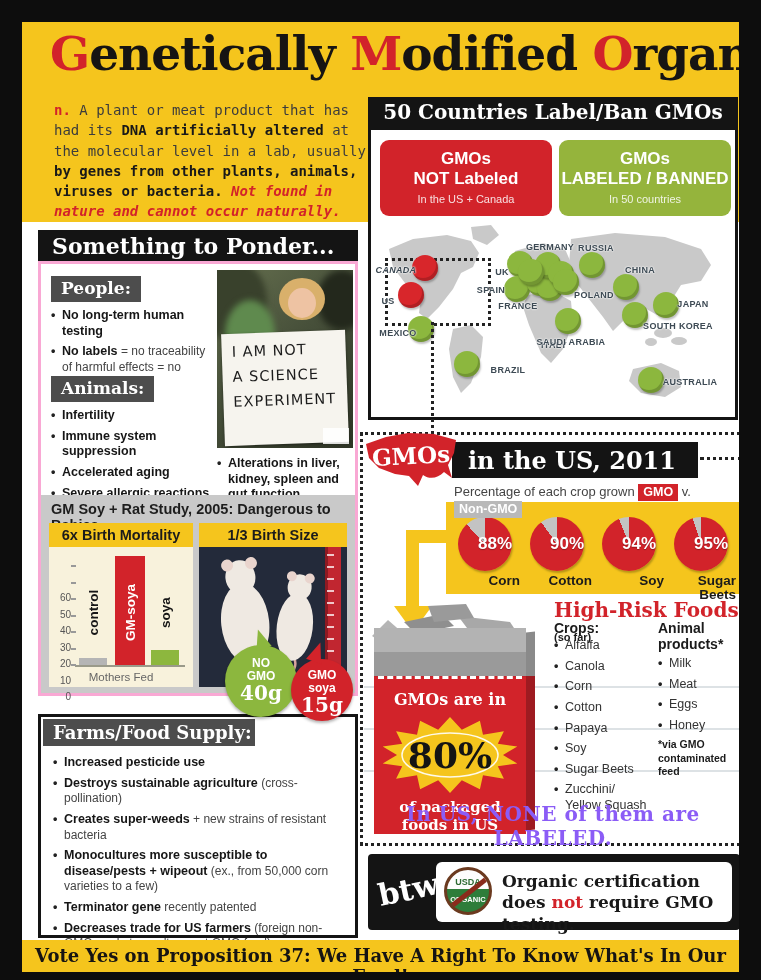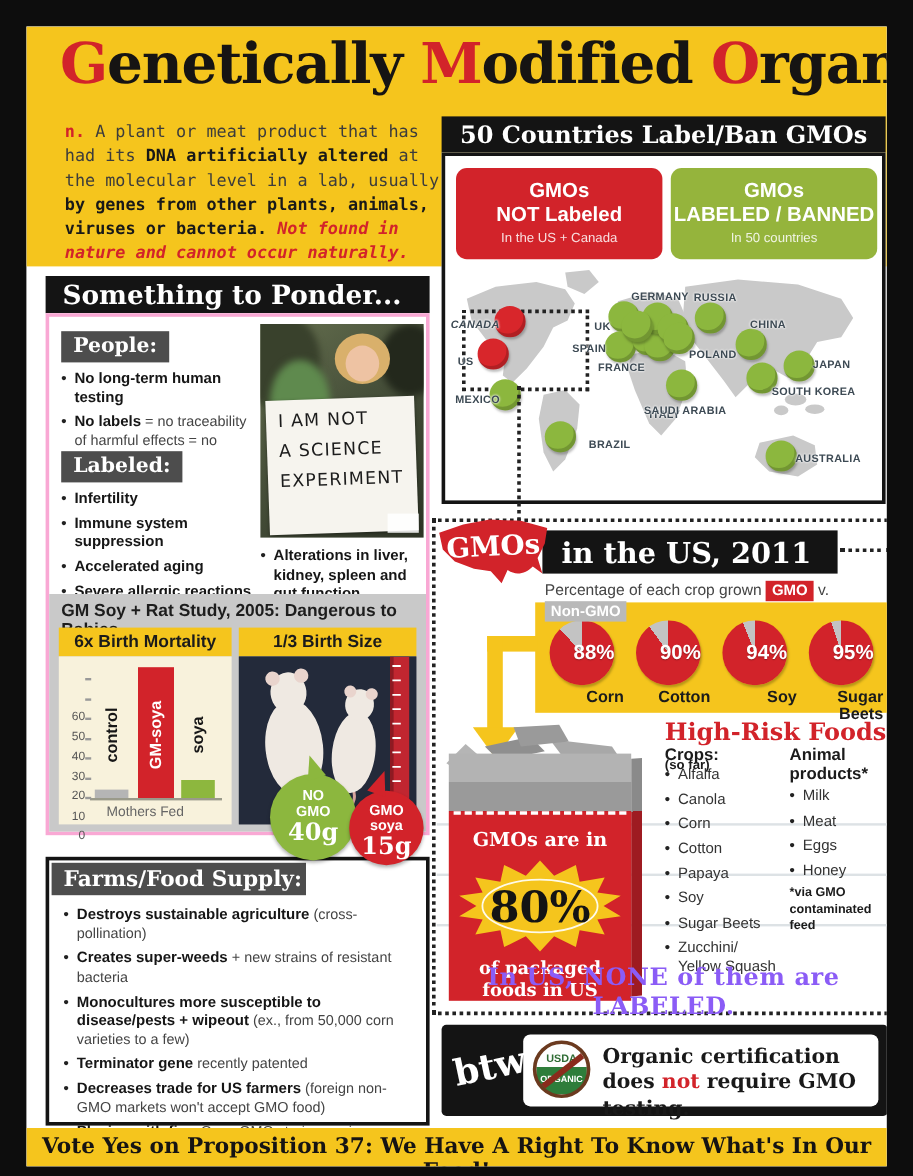--- a/index.html
+++ b/index.html
@@ -222,21 +222,21 @@
   </div>
   <div class="abs dotted-vline"></div>
 
   <div class="abs serif ponder-header">Something to Ponder...</div>
   <div class="abs ponder-box">
     <div class="chip chip-people serif">People:</div>
     <ul class="abs blist people-list" id="people-list">
           <li><span class="lead">No long-term human testing</span></li>
           <li><span class="lead">No labels</span><span class="rest"> = no traceability of harmful effects = no liability</span></li>
         </ul>
-    <div class="chip chip-animals serif">Labeled:</div>
+    <div class="chip chip-animals serif">Animals:</div>
     <ul class="abs blist animals-list" id="animals-list">
           <li><span class="lead">Infertility</span></li>
           <li><span class="lead">Immune system suppression</span></li>
           <li><span class="lead">Accelerated aging</span></li>
           <li><span class="lead">Severe allergic reactions</span></li>
           <li><span class="lead">Altered genes</span></li>
         </ul>
     <ul class="abs blist animals-extra" id="animals-extra">
           <li><span class="lead">Alterations in liver, kidney, spleen and gut function</span></li>
         </ul>
@@ -336,20 +336,21 @@
           <div class="tail" style="left: 18px; top: -17px; border-bottom-color: rgb(210, 35, 42); transform: rotate(20deg);"></div>
           <div class="c1">GMO</div>
           <div class="c1">soya</div>
           <div class="cv">15g</div>
         </div>
       </div>
 
   <div class="abs farms-box">
     <div class="farms-header serif">Farms/Food Supply:</div>
     <ul class="abs blist farms-list" id="farms-list">
+          <li><span class="lead">Increased pesticide use</span></li>
           <li><span class="lead">Destroys sustainable agriculture</span><span class="rest"> (cross-pollination)</span></li>
           <li><span class="lead">Creates super-weeds</span><span class="rest"> + new strains of resistant bacteria</span></li>
           <li><span class="lead">Monocultures more susceptible to disease/pests + wipeout</span><span class="rest"> (ex., from 50,000 corn varieties to a few)</span></li>
           <li><span class="lead">Terminator gene</span><span class="rest"> recently patented</span></li>
           <li><span class="lead">Decreases trade for US farmers</span><span class="rest"> (foreign non-GMO markets won't accept GMO food)</span></li>
           <li><span class="lead">Playing with fire:</span><span class="rest"> Once GMO strains are in our ecosystem, there are no "take-backs"</span></li>
         </ul>
   </div>
 
   <div class="abs shelf-line" style="top:664px;"></div>

